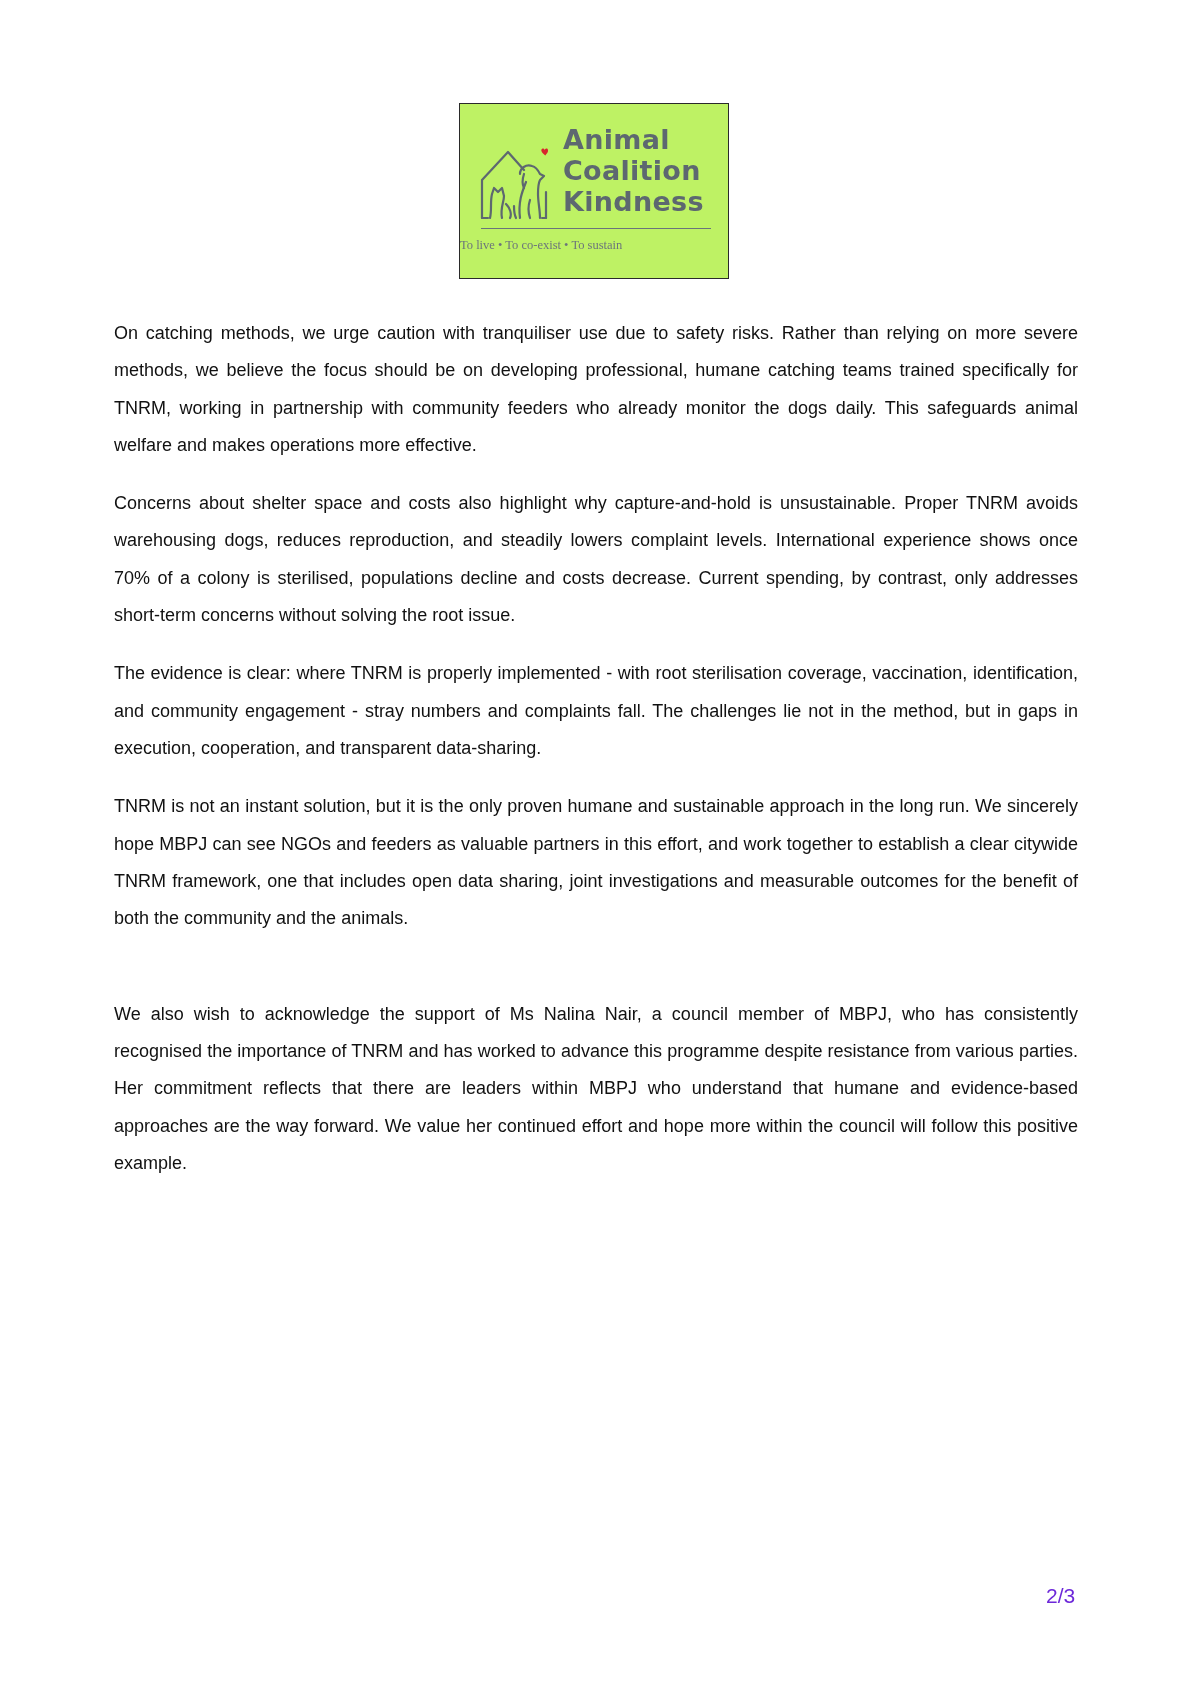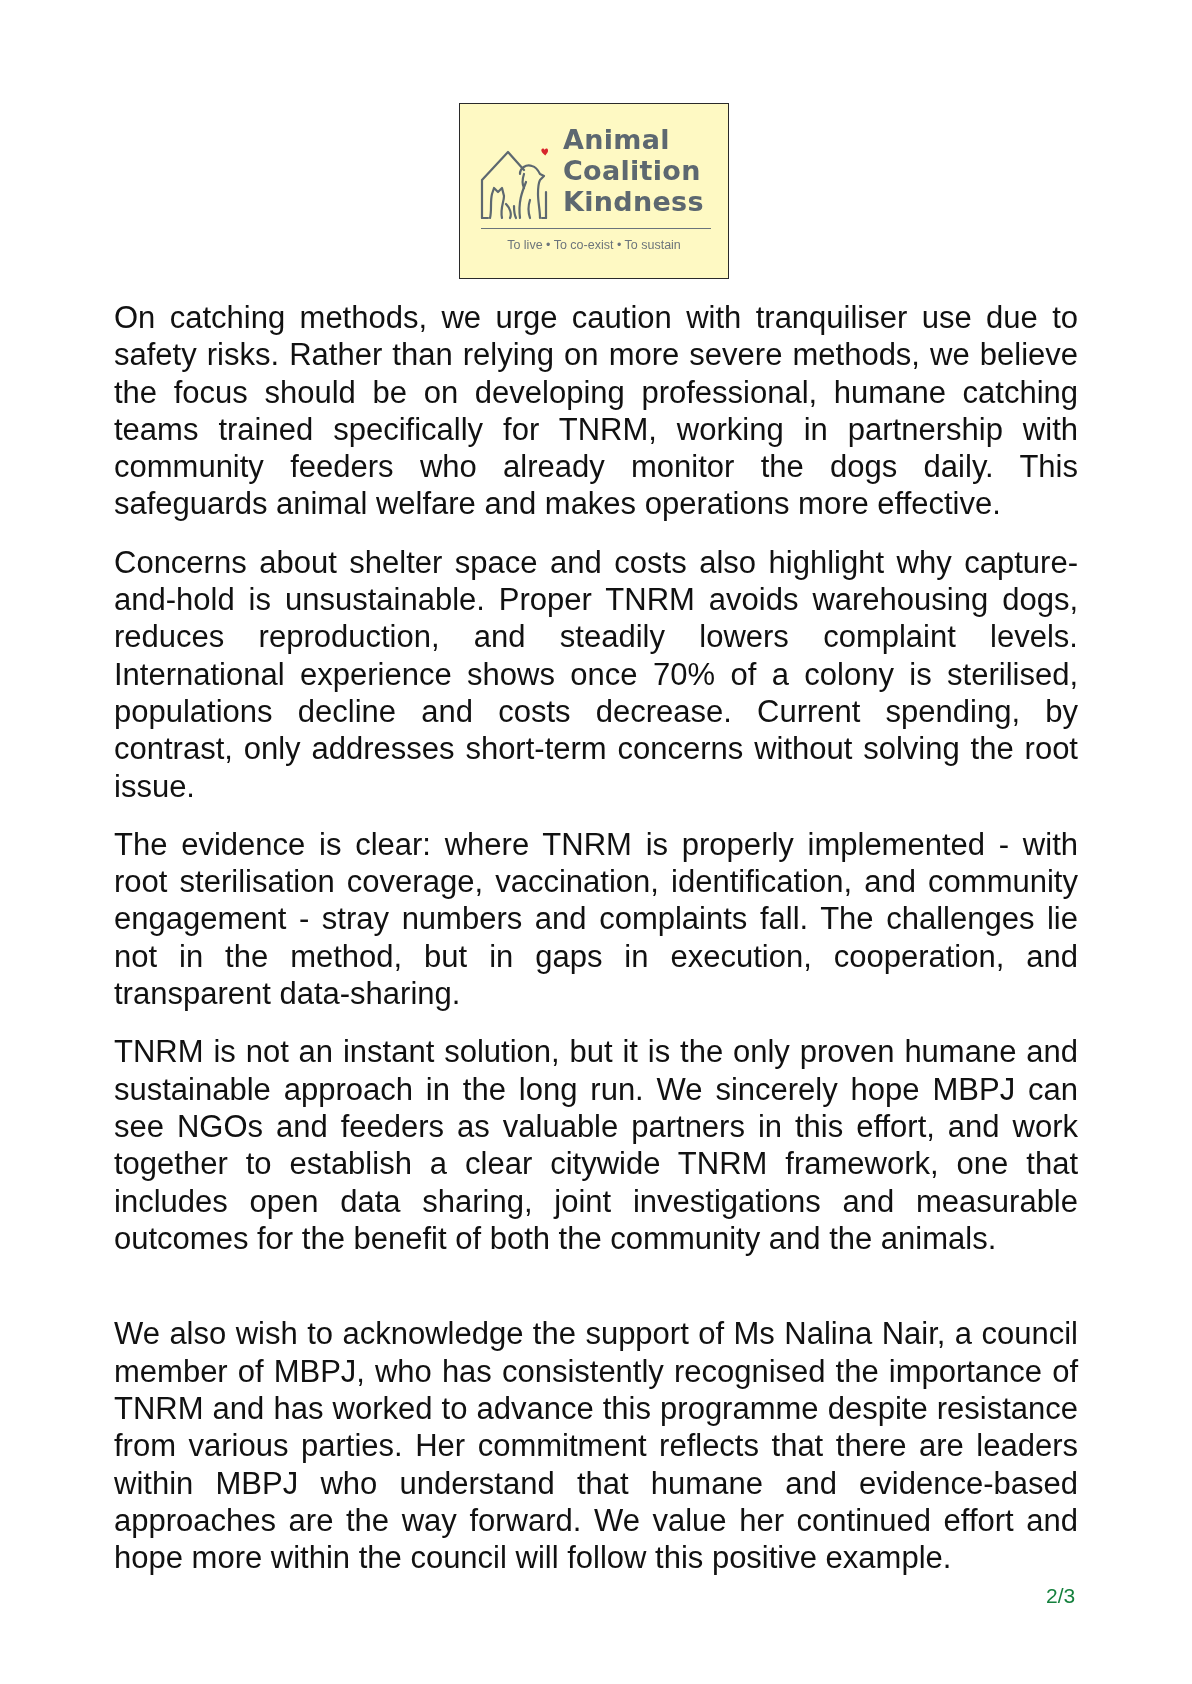--- a/index.html
+++ b/index.html
@@ -3,48 +3,48 @@
 <meta charset="utf-8">
 <style>
   html, body { margin: 0; padding: 0; }
   body {
     width: 1192px; height: 1684px; background: #ffffff;
     position: relative; overflow: hidden;
     font-family: "Liberation Sans", sans-serif; color: #111111;
   }
   .logo {
     position: absolute; left: 459px; top: 103px; width: 270px; height: 176px;
-    background: #fef9c3; border: 1.5px solid #2a2a2a; box-sizing: border-box;
+    background: #bef264; border: 1.5px solid #2a2a2a; box-sizing: border-box;
   }
   .logo .house { position: absolute; left: 20px; top: 40px; width: 72px; height: 76px; }
   .logo .name {
     position: absolute; left: 103px; top: 20px;
     font-family: "DejaVu Sans", sans-serif; font-weight: bold;
     font-size: 27px; line-height: 31px; color: #5d6870; letter-spacing: 0.3px;
   }
   .logo .name div { white-space: nowrap; }
   .logo .divider {
     position: absolute; left: 21px; right: 17px; top: 124px; height: 0;
     border-top: 1.5px solid #6a747b;
   }
   .logo .tagline {
-    position: absolute; left: 0; right: 0; top: 134px; text-align: center;
-    font-family: Liberation Sans, sans-serif; font-size: 12.5px; color: #6c757b;
+    position: absolute; left: 0; right: 0; top: 134px; 
+    font-family: Liberation Serif, serif; font-size: 12.5px; color: #6c757b;
     white-space: nowrap;
   }
   .content {
     position: absolute; left: 114px; top: 299px; width: 964px;
   }
   .content p {
-    margin: 0 0 21px 0; font-size: 31px; line-height: 37.3px;
+    margin: 16px 0 21px 0; font-size: 18px; line-height: 37.3px;
     text-align: justify; text-align-last: left;
   }
   .content .spacer { height: 37.3px; margin-top: -21px; margin-bottom: 21px; }
   .page-number {
-    position: absolute; left: 1046px; top: 1584px; font-size: 21px; color: #15803d;
+    position: absolute; left: 1046px; top: 1584px; font-size: 21px; color: #6d28d9;
   }
 </style>
 </head>
 <body>
 
 <div class="logo">
   <svg class="house" viewBox="0 0 72 76">
     <g fill="none" stroke="#5d6870" stroke-width="2.2" stroke-linejoin="round" stroke-linecap="round">
       <path d="M2 74 V36 L28 8 L44 26"></path>
       <path d="M66 48 V74"></path>

